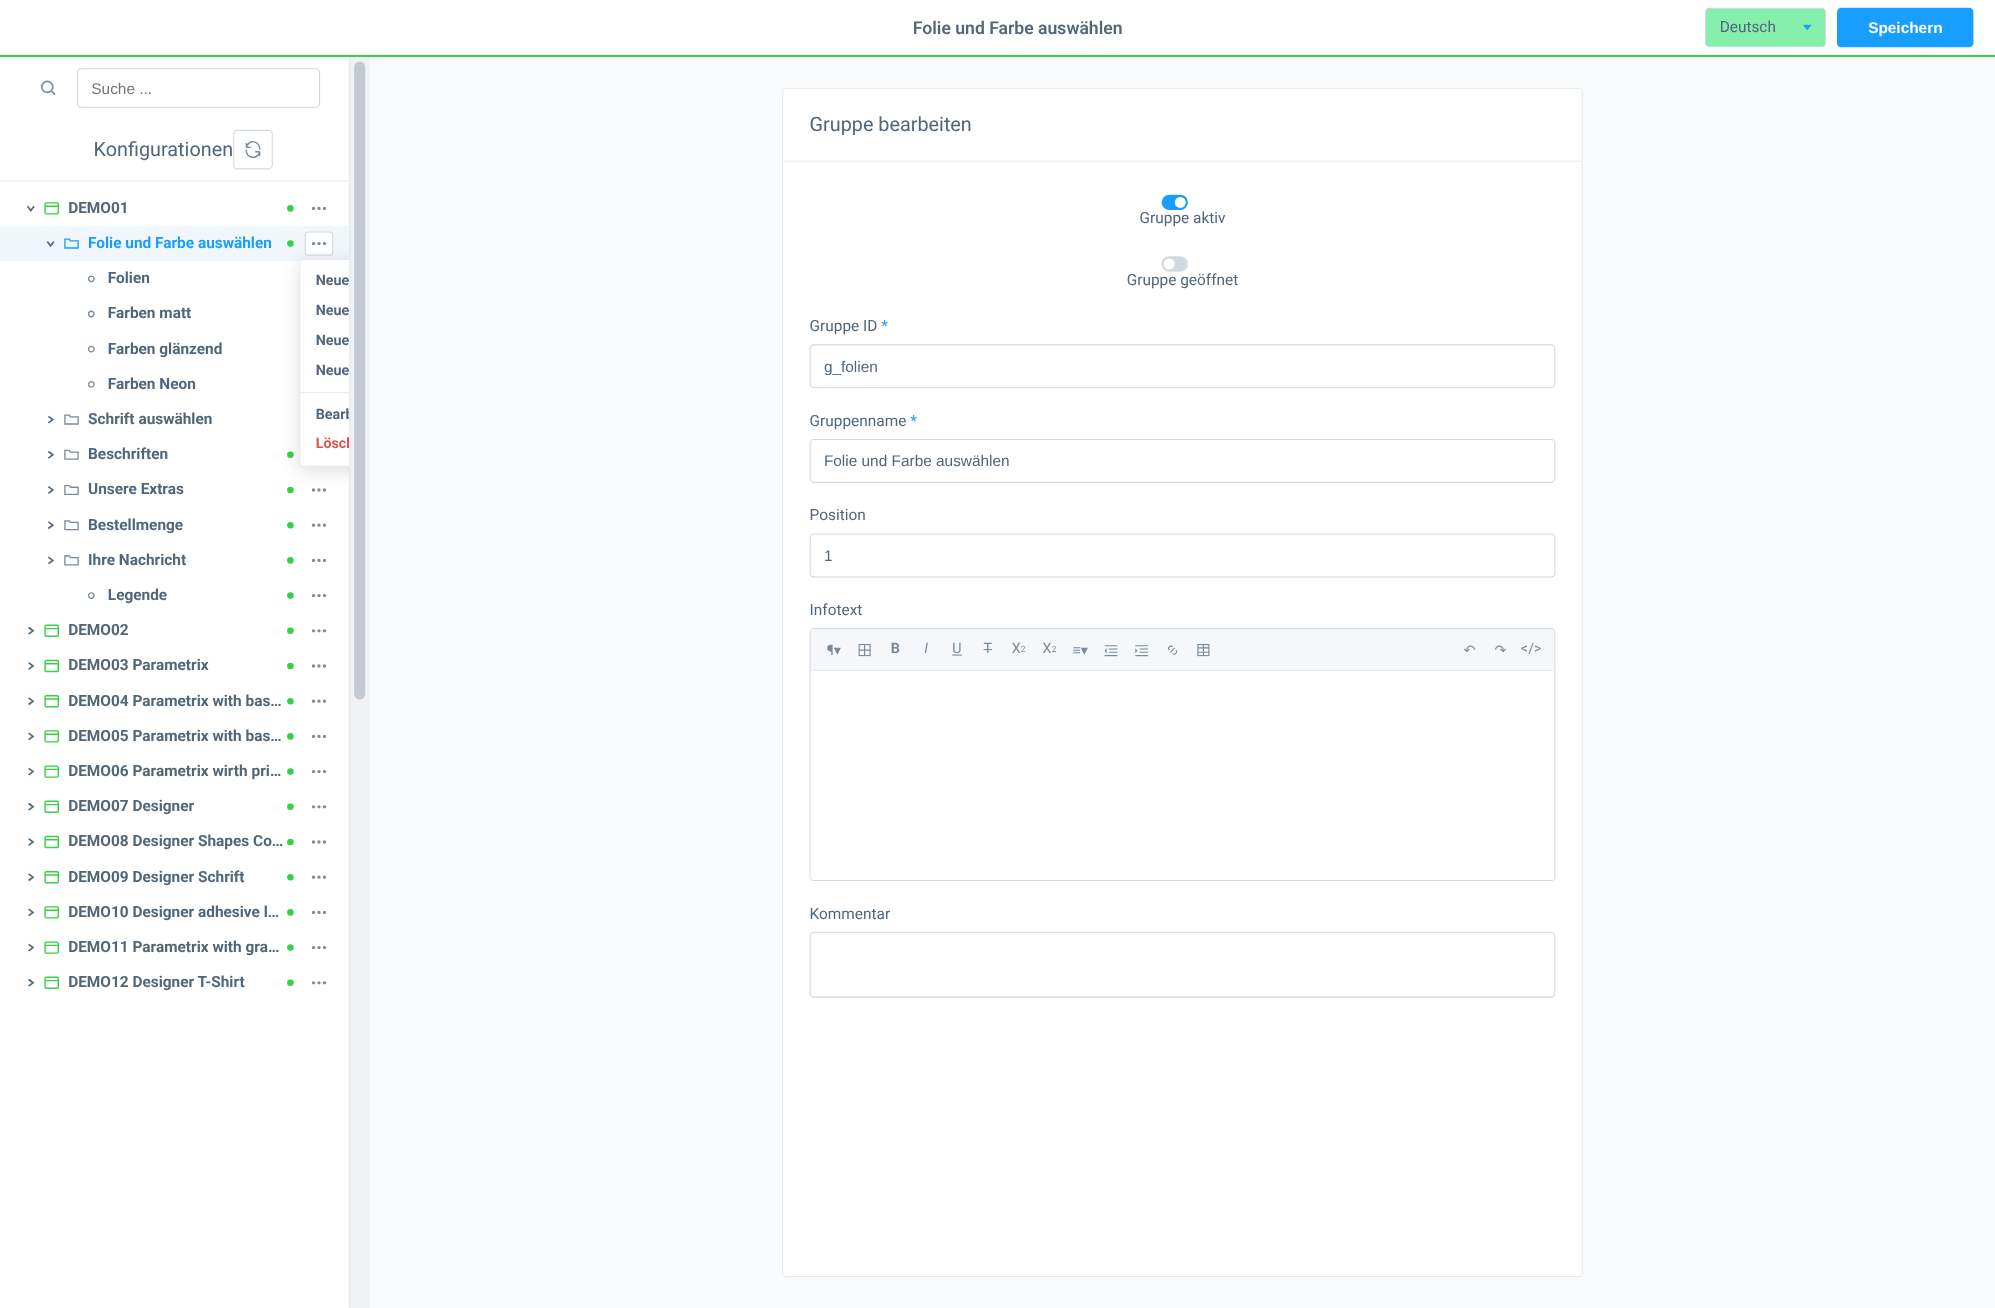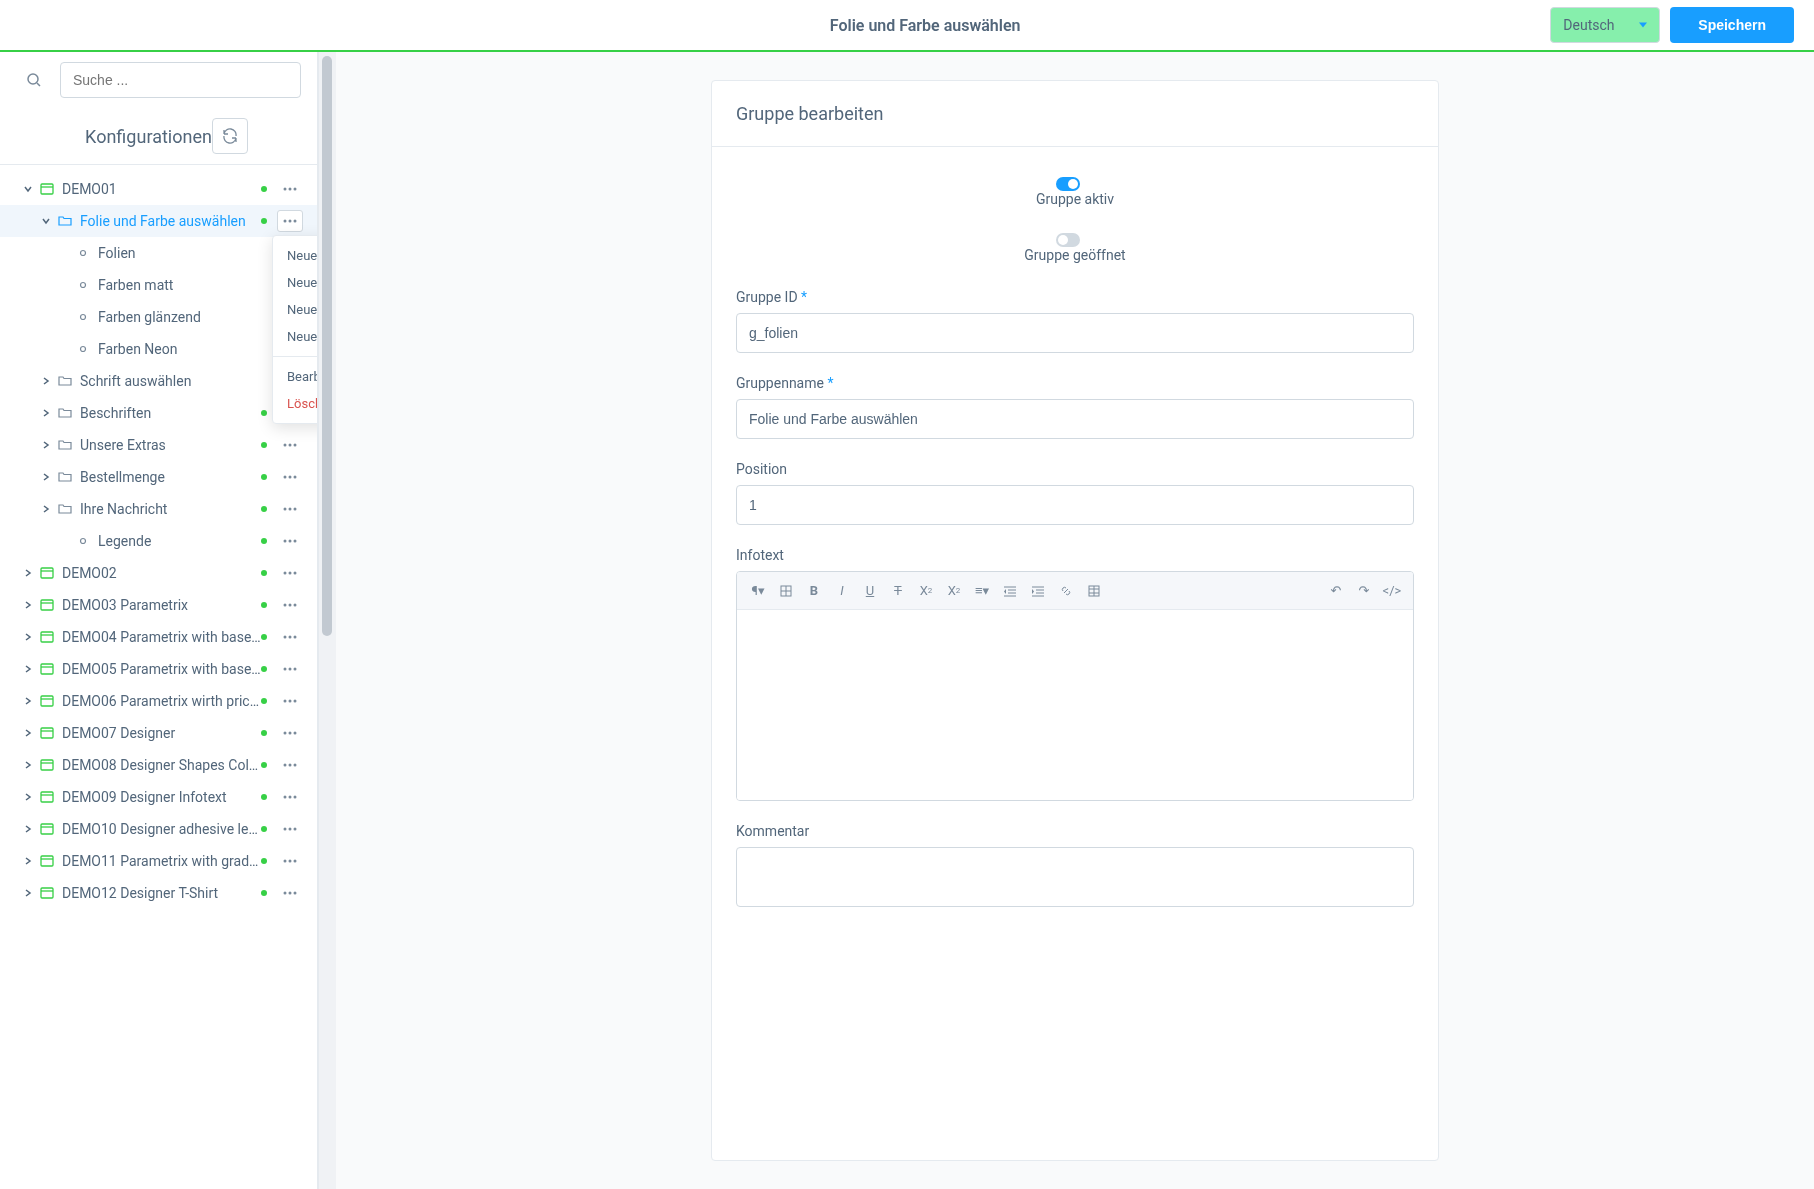--- a/index.html
+++ b/index.html
@@ -6,27 +6,27 @@
 body { font-family: -apple-system, BlinkMacSystemFont, "Segoe UI", Roboto, sans-serif; font-size: 14px; color: #52667a; background: #f9fafb; }
 .app { display: flex; flex-direction: column; height: 100vh; }
 .topbar { display: flex; align-items: center; height: 52px; background: #fff; border-bottom: 2px solid #37d046; padding: 0 20px; }
 .topbar-title { flex: 1; text-align: center; font-size: 16px; font-weight: 600; color: #52667a; }
 .topbar-actions { display: flex; gap: 10px; align-items: center; }
 .lang-select { height: 36px; width: 110px; border: 1px solid #d1d9e0; border-radius: 4px; background: #86efac; padding: 0 30px 0 12px; font-size: 14px; color: #52667a; position: relative; display: flex; align-items: center; }
 .lang-select::after { content: ""; position: absolute; right: 12px; top: 50%; transform: translateY(-50%); width: 0; height: 0; border-left: 4px solid transparent; border-right: 4px solid transparent; border-top: 5px solid #189eff; }
 .btn-primary { height: 36px; background: #189eff; color: #fff; border: none; border-radius: 4px; padding: 0 28px; font-size: 14px; font-weight: 600; cursor: pointer; }
 .main { display: flex; flex: 1; overflow: hidden; }
 .sidebar { width: 318px; background: #fff; border-right: 1px solid #e5eaef; display: flex; flex-direction: column; }
-.search-row { display: flex; padding: 10px 16px; gap: 8px; align-items: center; }
+.search-row { display: flex; padding: 10px 26px; gap: 8px; align-items: center; }
 .search-icon-box { width: 36px; height: 36px; display: flex; align-items: center; justify-content: center; }
 .search-input { flex: 1; height: 36px; border: 1px solid #d1d9e0; border-radius: 4px; padding: 0 12px; font-size: 14px; color: #52667a; }
 .config-header { display: flex; align-items: center; justify-content: center; padding: 10px 14px 10px 30px; border-bottom: 1px solid #e5eaef; }
 .config-title { font-size: 18px; font-weight: 400; color: #52667a; }
 .refresh-btn { width: 36px; height: 36px; border: 1px solid #d1d9e0; border-radius: 4px; background: #fff; display: flex; align-items: center; justify-content: center; cursor: pointer; }
-.tree { flex: 1; overflow-y: auto; padding-top: 8px; position: relative; }
+.tree { flex: 1; overflow-y: auto; padding-top: 8px; position: relative; font-weight: bold; }
 .tree-row { display: flex; align-items: center; height: 32px; padding: 0 14px 0 0; cursor: pointer; position: relative; }
 .tree-row.selected { background: #f0f6fc; }
 .tree-indent { display: inline-block; }
 .tree-caret { width: 20px; display: inline-flex; align-items: center; justify-content: center; color: #52667a; }
 .tree-icon { width: 18px; height: 18px; display: inline-flex; align-items: center; justify-content: center; margin-right: 6px; }
 .tree-label { flex: 1; white-space: nowrap; overflow: hidden; text-overflow: ellipsis; color: #52667a; }
 .tree-label.active { color: #189eff; }
 .tree-dot { width: 6px; height: 6px; background: #37d046; border-radius: 50%; margin-right: 10px; }
 .tree-dot.hidden { visibility: hidden; }
 .tree-more { width: 26px; height: 22px; display: inline-flex; align-items: center; justify-content: center; color: #52667a; cursor: pointer; border-radius: 3px; }
@@ -481,21 +481,21 @@
               <svg width="10" height="10" viewBox="0 0 10 10">
                 <path d="M3 2 L7 5 L3 8" fill="none" stroke="#52667a" stroke-width="1.5"></path>
               </svg>
             </span>
             <span class="tree-icon">
               <svg width="14" height="14" viewBox="0 0 14 14">
                 <rect x="1" y="2" width="12" height="10" rx="1" fill="none" stroke="#37d046" stroke-width="1.3"></rect>
                 <line x1="1" y1="5" x2="13" y2="5" stroke="#37d046" stroke-width="1.3"></line>
               </svg>
             </span>
-            <span class="tree-label">DEMO09 Designer Infotext</span>
+            <span class="tree-label">DEMO09 Designer Schrift</span>
             <span class="tree-dot"></span>
             <span class="tree-more">
               <svg width="14" height="4" viewBox="0 0 14 4">
                 <circle cx="2" cy="2" r="1.5" fill="#7a8a9a"></circle>
                 <circle cx="7" cy="2" r="1.5" fill="#7a8a9a"></circle>
                 <circle cx="12" cy="2" r="1.5" fill="#7a8a9a"></circle>
               </svg>
             </span>
           </div>
           <div class="tree-row">

